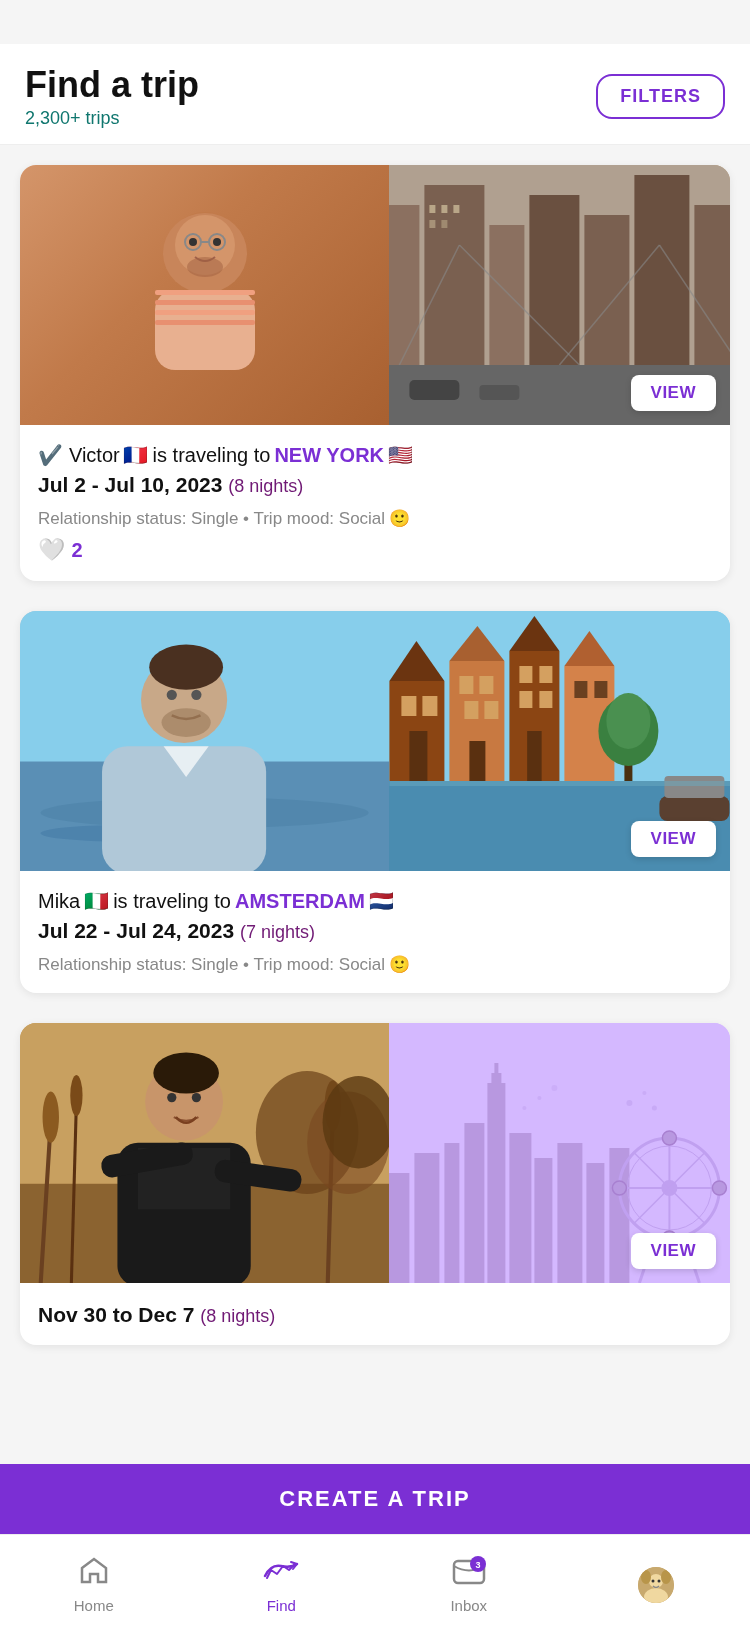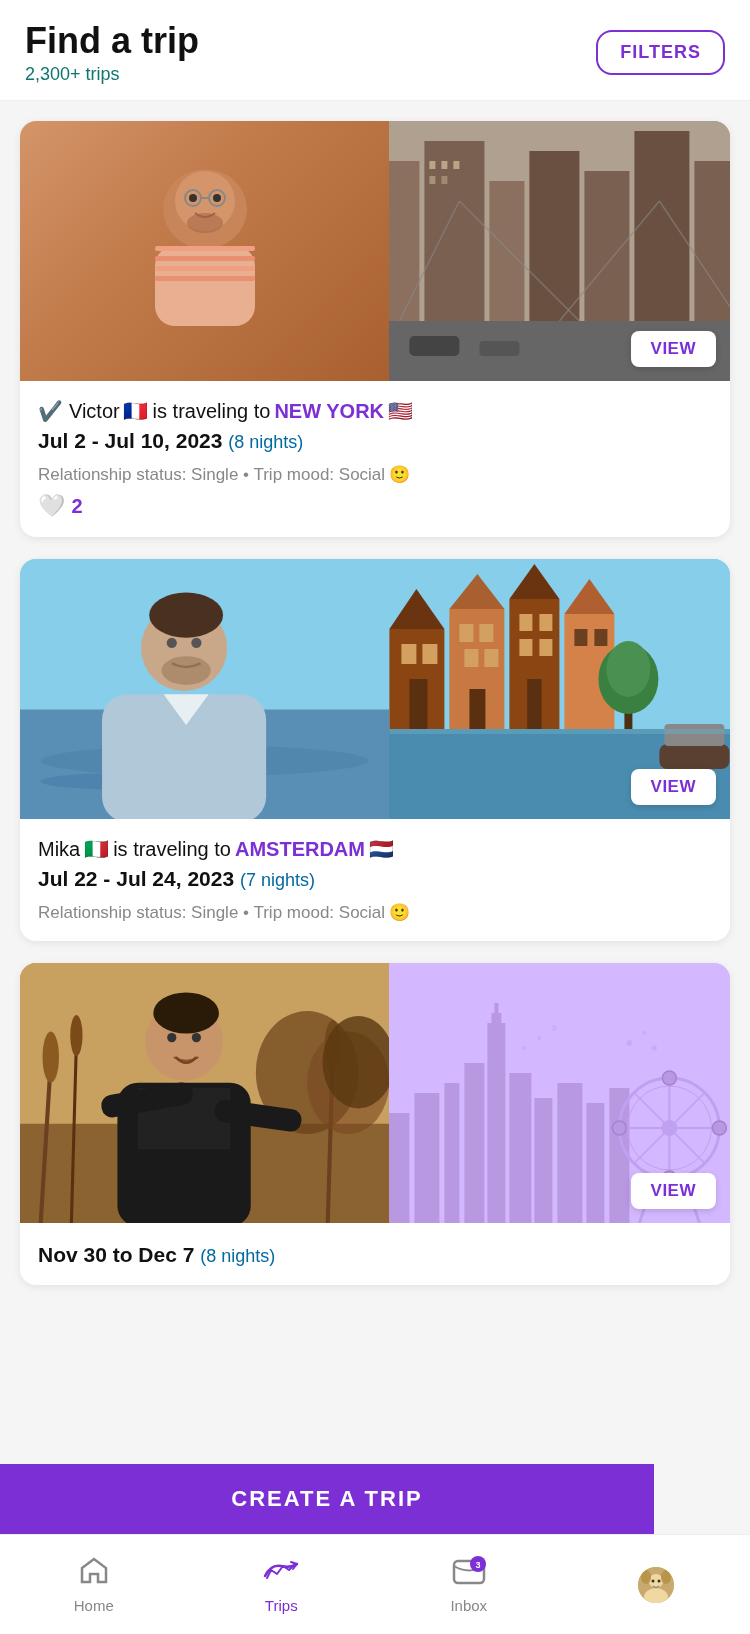--- a/index.html
+++ b/index.html
@@ -14,20 +14,21 @@
     }
 
     
     .header {
       background: #fff;
       padding: 20px 25px 15px 25px;
       display: flex;
       align-items: center;
       justify-content: space-between;
       border-bottom: 1px solid #eee;
+      margin-top: 44px;
     }
     .header-left {}
     .header-title {
       font-size: 36px;
       font-weight: 900;
       color: #111;
     }
     .header-subtitle {
       font-size: 18px;
       color: #0f766e;
@@ -43,21 +44,21 @@
       border-radius: 16px;
       letter-spacing: 1px;
       cursor: pointer;
     }
 
     
     .content {
       padding: 20px 20px 120px 20px;
       display: flex;
       flex-direction: column;
-      gap: 22px;
+      gap: 30px;
     }
 
     
     .trip-card {
       background: #fff;
       border-radius: 16px;
       overflow: hidden;
       box-shadow: 0 2px 8px rgba(0,0,0,0.08);
     }
     .card-images {
@@ -114,21 +115,21 @@
     }
     .card-dates {
       font-size: 21px;
       font-weight: 900;
       color: #111;
       margin-top: 4px;
     }
     .card-dates .nights {
       font-weight: 400;
       font-size: 18px;
-      color: #0369a1;
+      color: #701a75;
     }
     .card-meta {
       font-size: 17px;
       color: #888;
       margin-top: 11px;
     }
     .card-likes {
       display: flex;
       align-items: center;
       gap: 6px;
@@ -145,21 +146,21 @@
       color: #7B2FD4;
       font-size: 20px;
       margin-right: 2px;
     }
 
     
     .create-trip-bar {
       position: fixed;
       bottom: 100px;
       left: 0;
-      width: 654px;
+      width: 750px;
       background: #7B2FD4;
       color: #fff;
       font-size: 22px;
       font-weight: 800;
       text-align: center;
       padding: 22px;
       letter-spacing: 2px;
       cursor: pointer;
       border: none;
       z-index: 10;
@@ -534,21 +535,21 @@
   </div>
 
   <div class="nav-item">
     <span class="nav-icon active">
       <svg width="36" height="30" viewBox="0 0 36 30" fill="none" xmlns="http://www.w3.org/2000/svg">
         <path d="M2 20 Q8 8 18 10 Q28 12 34 8" stroke="#7B2FD4" stroke-width="2.5" fill="none" stroke-linecap="round"></path>
         <path d="M4 22 L8 14 L14 18 L20 10 L26 14 L32 8" stroke="#7B2FD4" stroke-width="2" fill="none" stroke-linecap="round" stroke-linejoin="round"></path>
         <path d="M28 6 L34 8 L30 13" stroke="#7B2FD4" stroke-width="2" fill="none" stroke-linecap="round" stroke-linejoin="round"></path>
       </svg>
     </span>
-    <span class="nav-label active">Trips</span>
+    <span class="nav-label active">Find</span>
   </div>
 
 
   <div class="nav-item nav-badge">
     <span class="nav-icon" style="position:relative;display:inline-block;">
       <svg width="34" height="30" viewBox="0 0 34 30" fill="none" xmlns="http://www.w3.org/2000/svg">
         <rect x="2" y="5" width="30" height="22" rx="4" stroke="#888" stroke-width="2.5" fill="none"></rect>
         <path d="M2 10 Q17 19 32 10" stroke="#888" stroke-width="2" fill="none"></path>
         <circle cx="26" cy="8" r="8" fill="#7B2FD4"></circle>
         <text x="26" y="12" text-anchor="middle" fill="white" font-size="9" font-weight="700">3</text>

